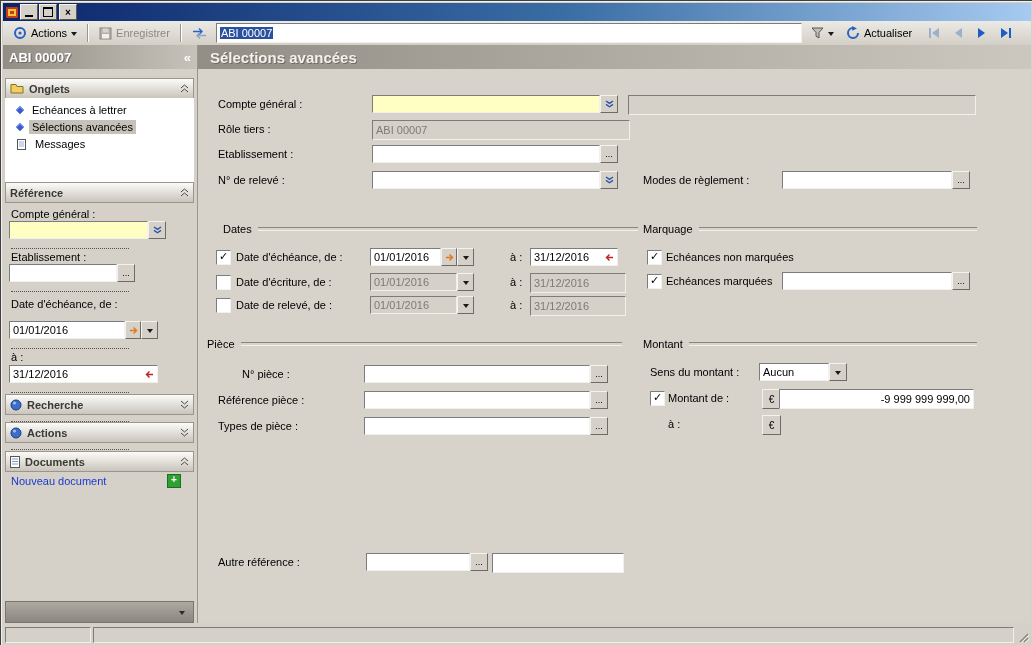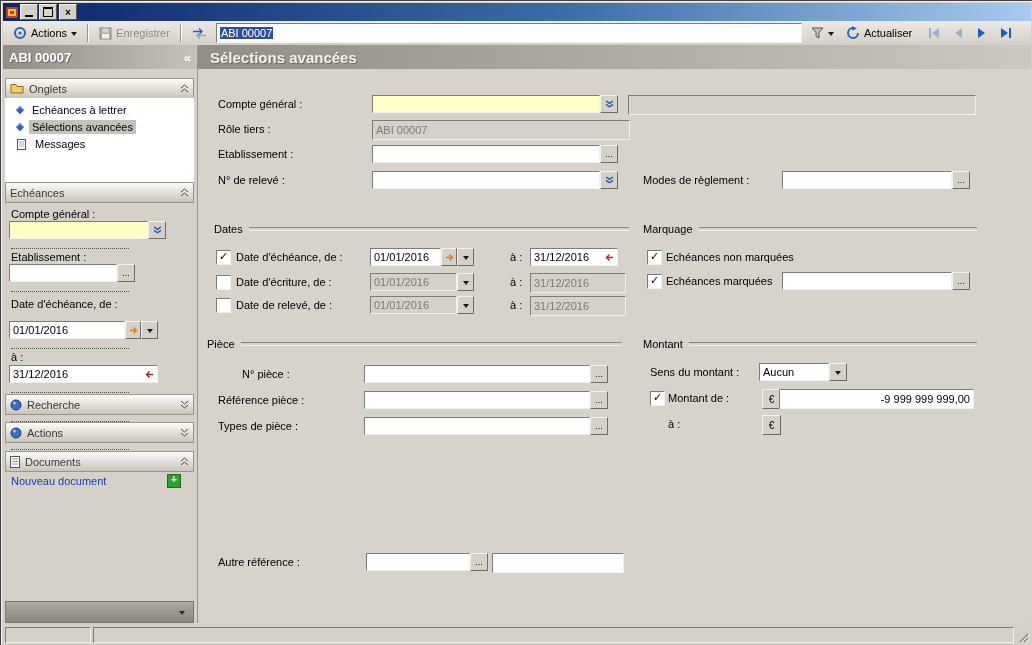--- a/index.html
+++ b/index.html
@@ -18,21 +18,21 @@
   .grp{position:absolute;height:18px;display:flex;align-items:stretch;}
   .grp .box{flex:1;background:#fff;border:1px solid;border-color:#7c7c7c #f2f0ec #f2f0ec #7c7c7c;display:flex;align-items:center;padding:0 3px;white-space:nowrap;overflow:hidden;}
   .gbtn{width:16px;background:#d5d1c9;border:1px solid;border-color:#f4f3ef #6e6a66 #6e6a66 #f4f3ef;display:flex;align-items:center;justify-content:center;font-size:9px;flex:none;}
   .dis{background:#d5d1c9 !important;color:#7e7a74 !important;}
   .dots{position:absolute;height:2px;border-bottom:1px dotted #55524c;}
   .cb{position:absolute;width:13px;height:13px;background:#fff;border:1px solid;border-color:#7c7c7c #f2f0ec #f2f0ec #7c7c7c;font-size:11px;line-height:11px;font-weight:bold;text-align:center;color:#000;}
   .sidebar{position:absolute;left:2px;top:44px;width:194px;height:578px;background:#d5d1c9;border-right:1px solid #9a968e;}
   .sb-header{position:absolute;left:0;top:0;right:0;height:24px;background:linear-gradient(90deg,#928e86,#c6c2ba);display:flex;align-items:center;padding:0 6px;}
   .sb-header .t{color:#fff;font-weight:bold;font-size:13px;flex:1;text-shadow:1px 1px 0 #6e6a64;}
   .sechdr{position:absolute;left:2px;right:3px;height:19px;background:linear-gradient(#fcfbf8,#c9c5bd);border:1px solid #9a968e;display:flex;align-items:center;padding:0 4px;gap:5px;}
-  .sechdr .t{flex:1;font-weight:normal;color:#3a3a34;}
+  .sechdr .t{flex:1;font-weight:bold;color:#3a3a34;}
   .whitepanel{position:absolute;left:2px;right:3px;top:53px;height:100px;background:#fff;}
   .sbitem{position:absolute;left:4px;right:2px;height:16px;display:flex;align-items:center;gap:6px;padding-left:8px;}
   .sbitem .it{padding:1px 3px;}
   .sbitem.sel .it{background:#c6c2ba;}
   .diamond{width:6px;height:6px;background:#3a5ad4;transform:rotate(45deg);flex:none;box-shadow:inset 1px 1px 0 #8aa0f0;}
   .mainarea{position:absolute;left:197px;top:44px;right:2px;height:578px;background:#d7d3cb;}
   .main-header{position:absolute;left:0;top:0;right:0;height:24px;background:linear-gradient(90deg,#928e86,#ccc8c0);display:flex;align-items:center;padding:0 12px;}
   .main-header .t{color:#f4f2ec;font-weight:bold;font-size:15px;text-shadow:1px 1px 0 #6e6a64;}
   .ghead{position:absolute;display:flex;align-items:center;gap:6px;}
   .ghead .ln{flex:1;height:2px;border-top:1px solid #8a867e;border-bottom:1px solid #f2f0ec;}
@@ -160,21 +160,21 @@
             <rect x="0.5" y="0.5" width="8" height="10" fill="#fff" stroke="#5a5650"></rect>
             <line x1="2" y1="3" x2="7" y2="3" stroke="#90b0e0"></line>
             <line x1="2" y1="5" x2="7" y2="5" stroke="#90b0e0"></line>
             <line x1="2" y1="7" x2="7" y2="7" stroke="#90b0e0"></line>
           </svg>
         <span class="it">Messages</span>
       </div>
     </div>
 
     <div class="sechdr" style="top:137px;">
-      <span class="t">Echéances</span>
+      <span class="t">Référence</span>
       <svg width="9" height="9" viewBox="0 0 9 9">
           <path d="M1 4 L4.5 1 L8 4 M1 8 L4.5 5 L8 8" stroke="#4a4a42" fill="none"></path>
         </svg>
     </div>
 
     <span class="lbl" style="left:8px;top:163px;">Compte général :</span>
     <div class="grp" style="left:6px;top:176px;width:157px;">
       <span class="box" style="background:#ffffc4;"></span>
       <span class="gbtn">
           <svg width="9" height="8" viewBox="0 0 9 8">
@@ -296,21 +296,21 @@
             <path d="M1 1 L4.5 3.4 L8 1 M1 4.4 L4.5 6.8 L8 4.4" stroke="#2a52a8" stroke-width="1.3" fill="none"></path>
           </svg>
         </span>
     </div>
     <span class="lbl" style="left:445px;top:129px;">Modes de règlement :</span>
     <div class="grp" style="left:584px;top:126px;width:188px;">
       <span class="box"></span>
       <span class="gbtn">...</span>
     </div>
 
-    <div class="ghead" style="left:16px;top:178px;width:415px;">
+    <div class="ghead" style="left:25px;top:178px;width:415px;">
       <span>Dates</span>
         <span class="ln"></span>
     </div>
 
     <span class="cb" style="left:18px;top:205px;">✓</span>
     <span class="lbl" style="left:38px;top:206px;">Date d'échéance, de :</span>
     <div class="grp" style="left:172px;top:203px;width:104px;">
       <span class="box">01/01/2016</span>
       <span class="gbtn" style="width:14px;">
           <svg width="9" height="9" viewBox="0 0 9 9">

